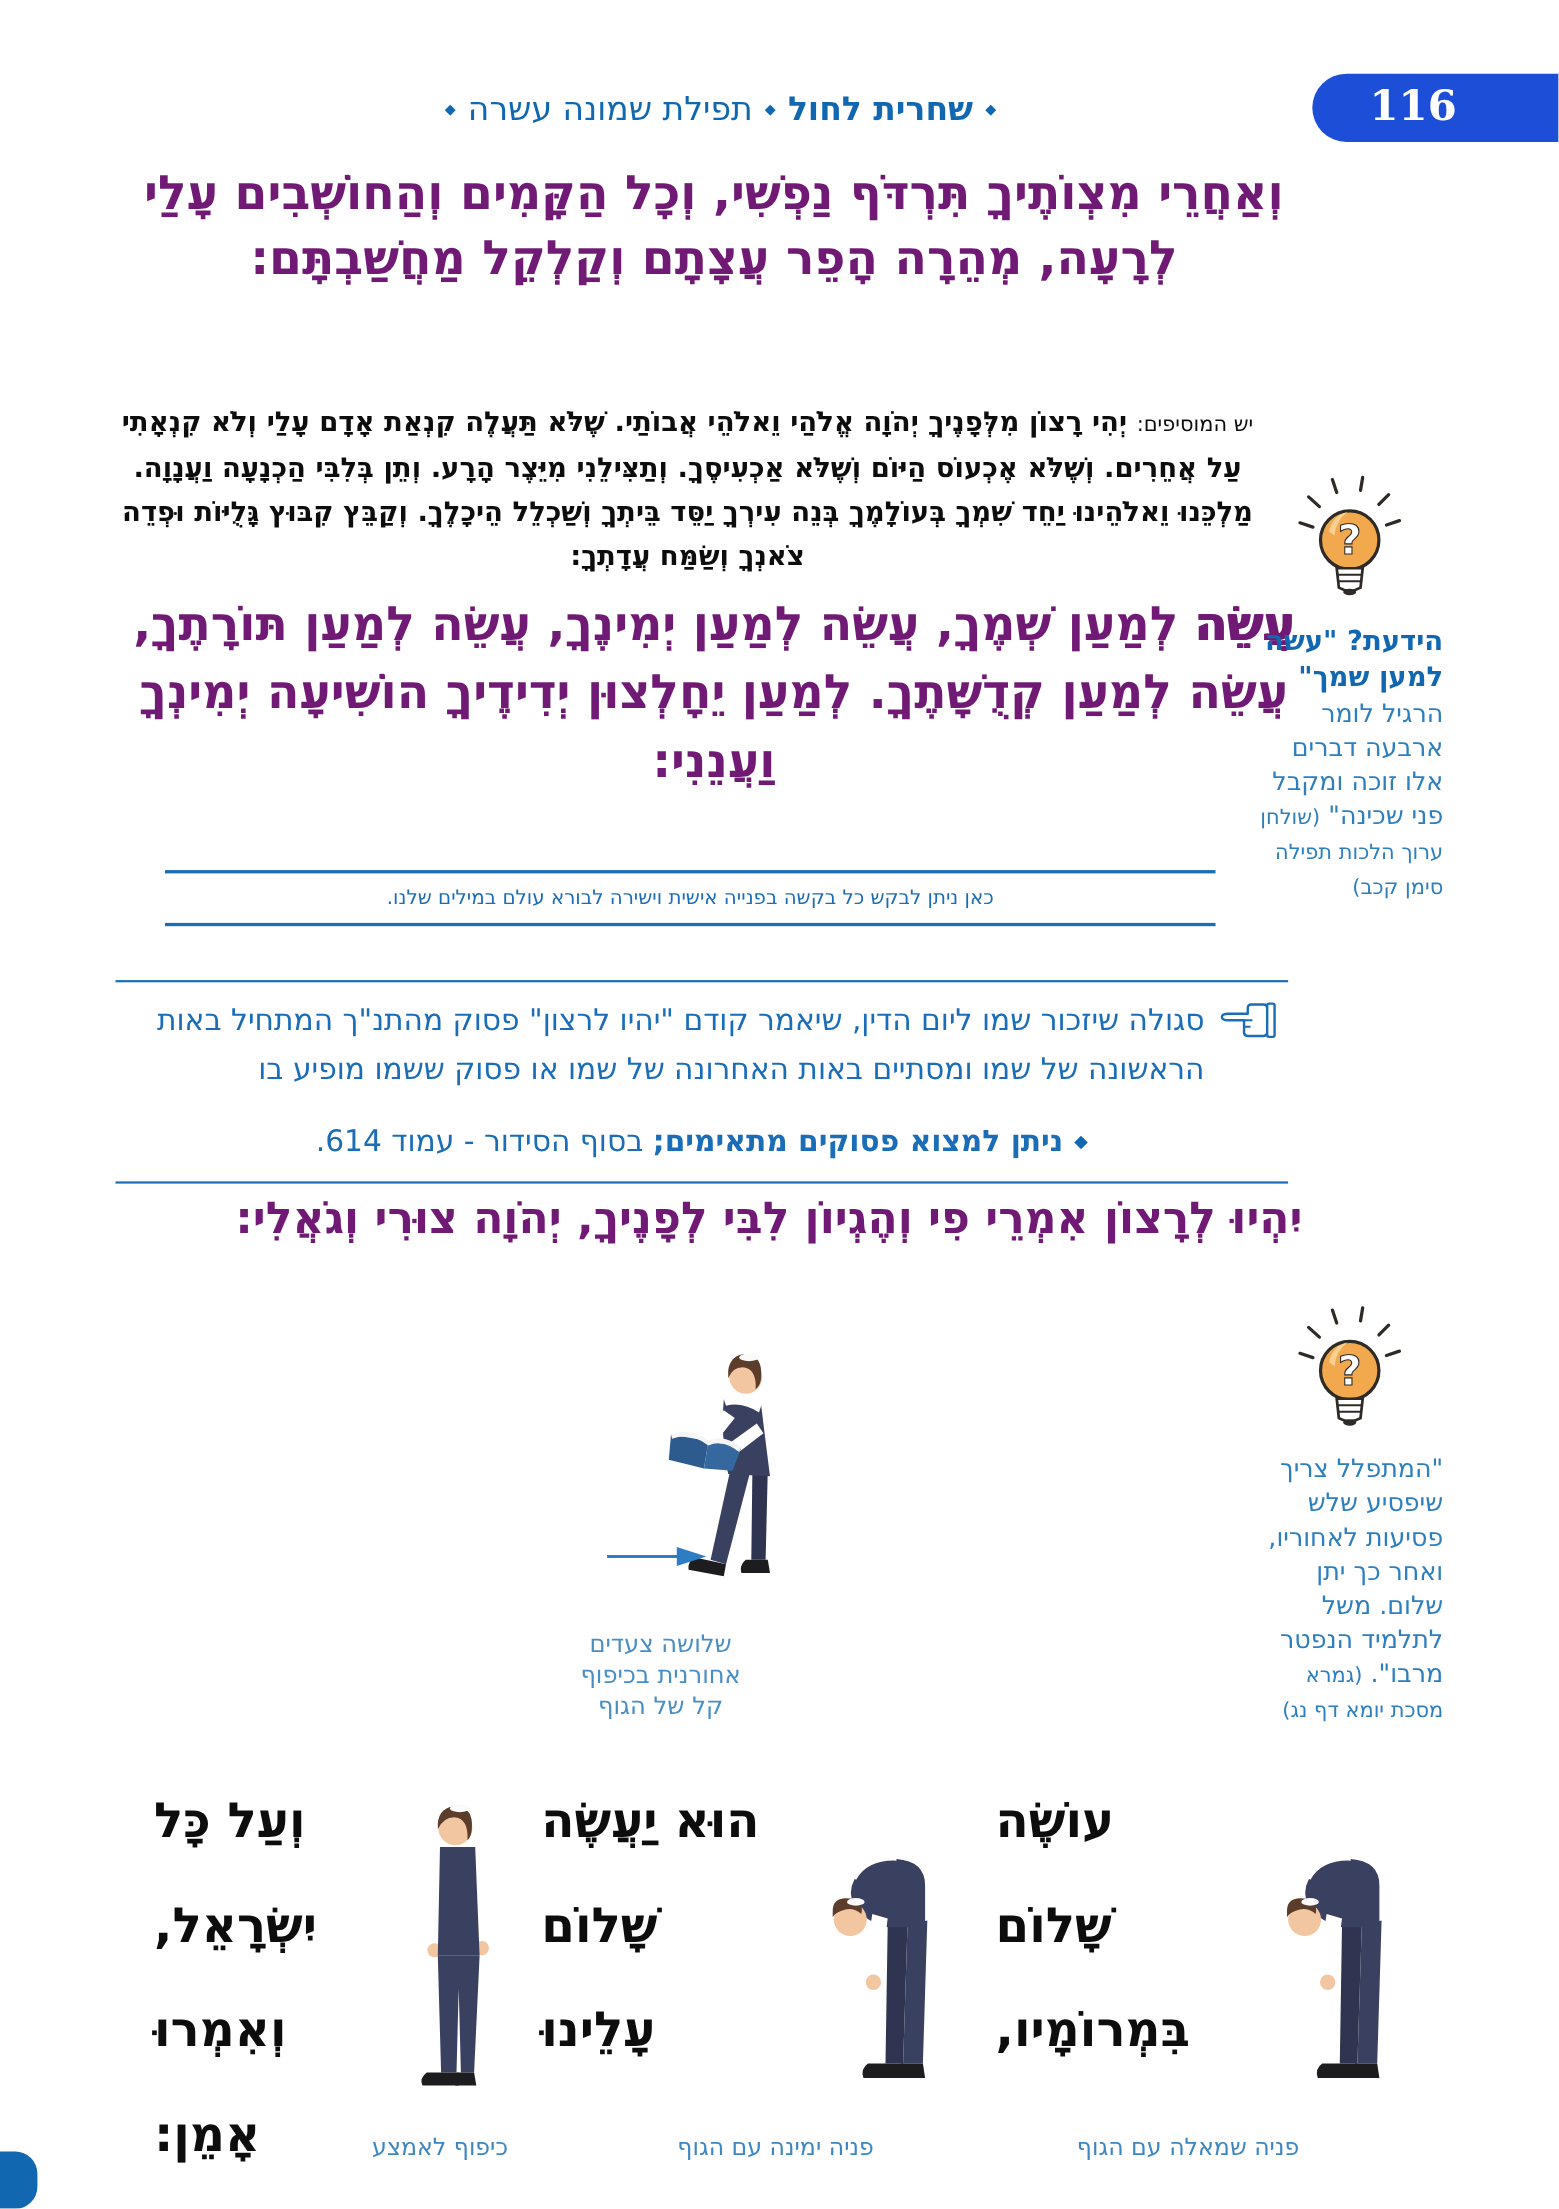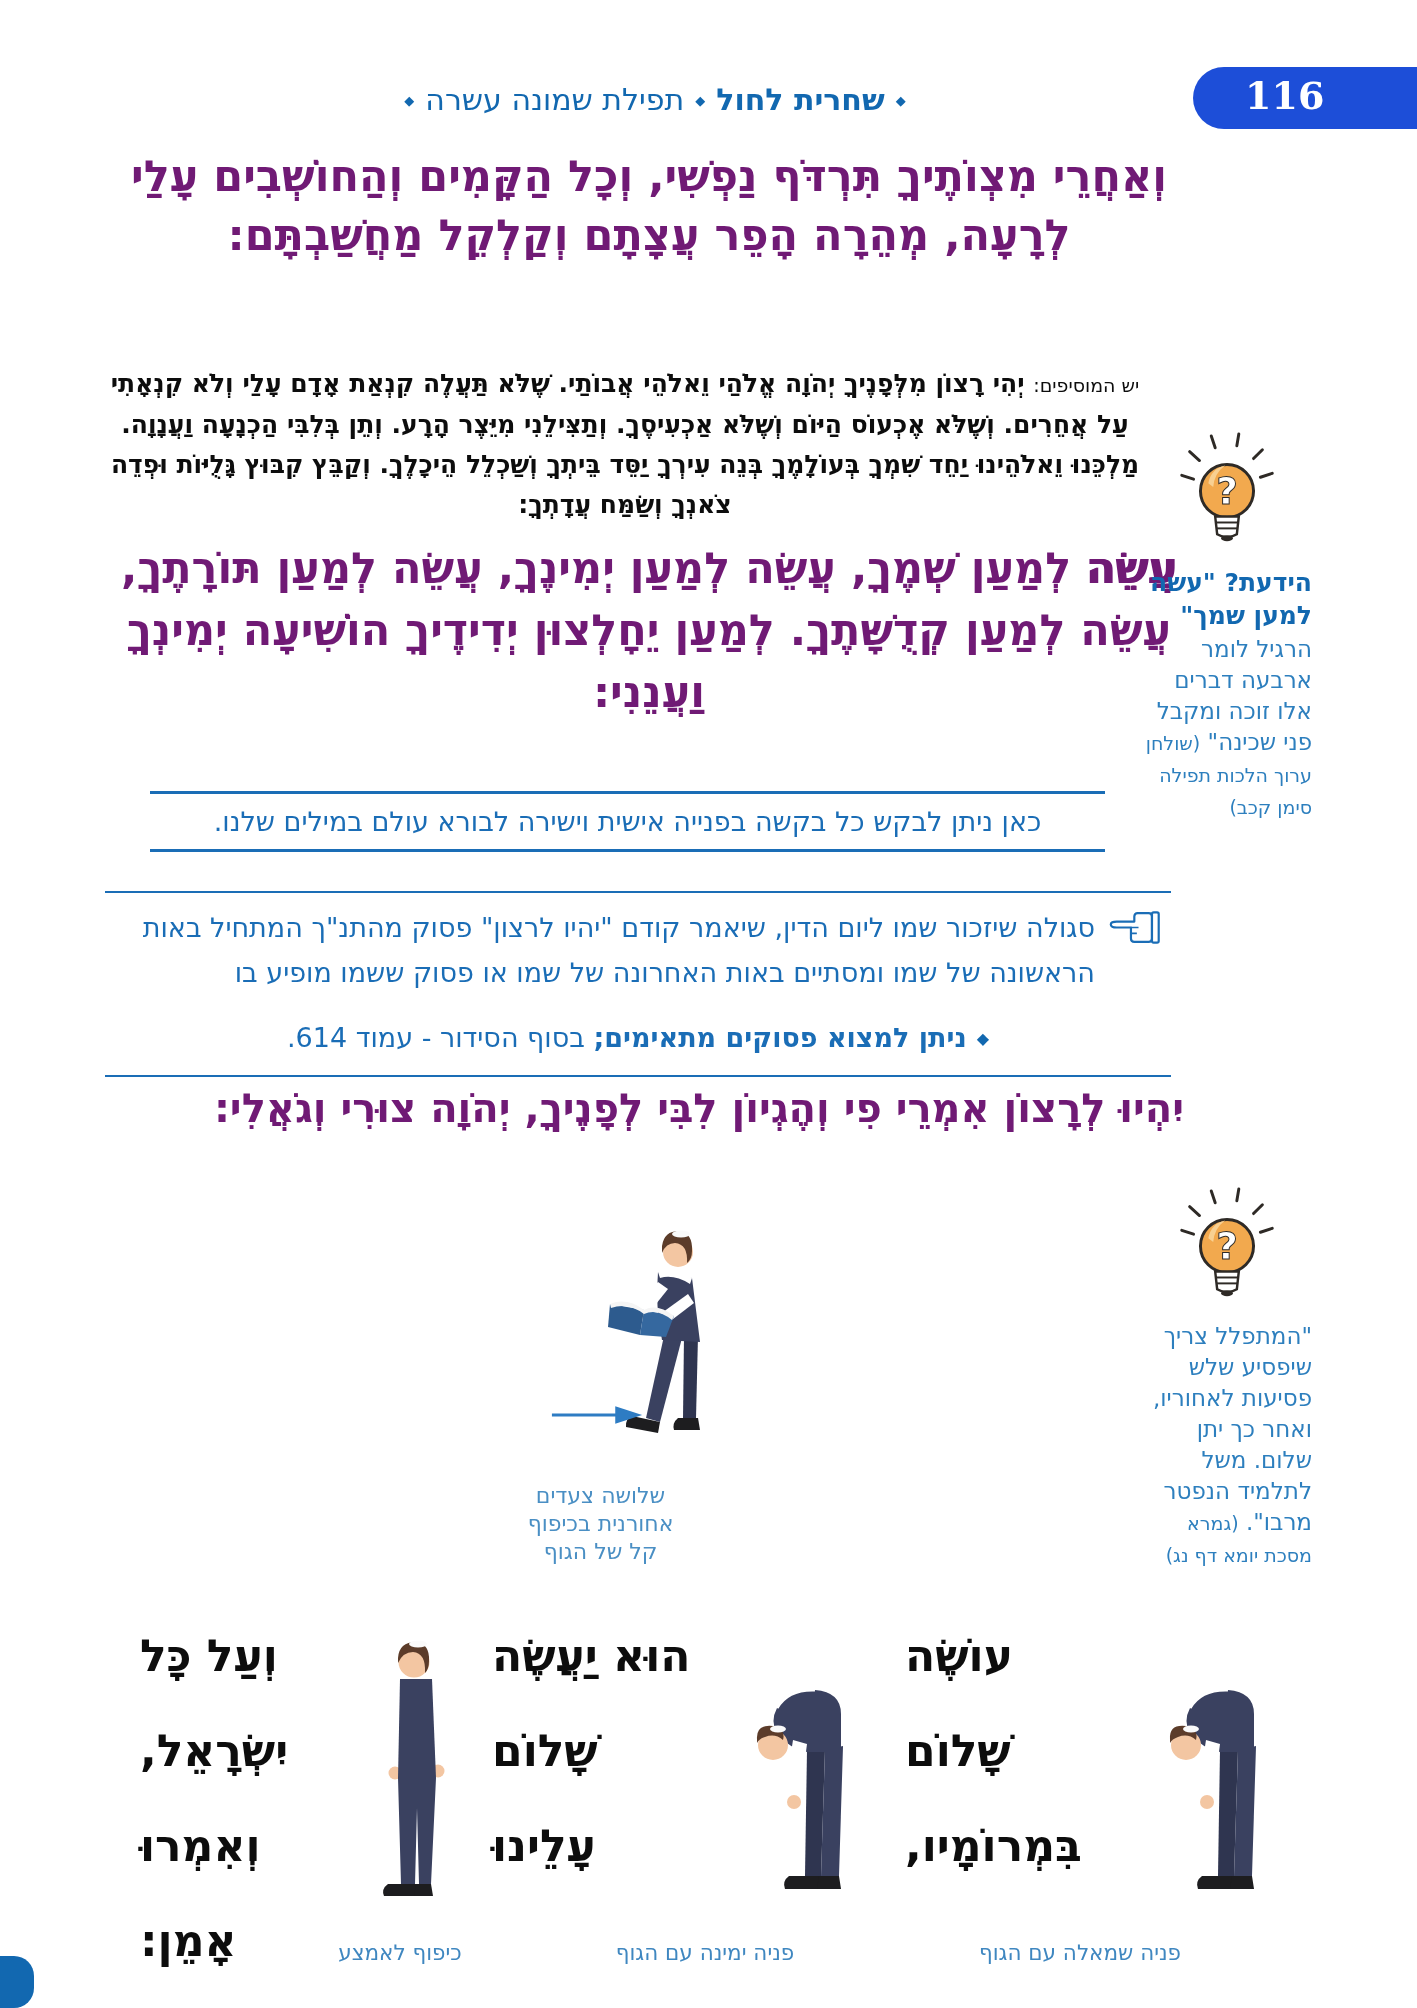--- a/index.html
+++ b/index.html
@@ -33,21 +33,21 @@
   .sidebar1{top:428px;right:105px;}
   .sidebar2{top:1183px;right:105px;}
   .bulb-wrap{text-align:center;margin-bottom:6px;}
   .sb-title{color:#1268b0;font-weight:700;font-size:25px;line-height:33px;margin-bottom:2px;}
   .sb-body{font-size:23px;line-height:31px;}
   .sb-src{font-size:19px;}
 
   
   .request-box{position:absolute;top:791px;left:150px;width:955px;
                border-top:3.5px solid #1a6db6;border-bottom:3.5px solid #1a6db6;
-               padding:12px 0;text-align:center;color:#1a6db6;font-size:27px;}
+               padding:12px 0;text-align:center;color:#1a6db6;font-size:18px;}
 
   
   .segulah{position:absolute;top:891px;left:105px;width:1050px;
            border-top:2.5px solid #1a6db6;border-bottom:2.5px solid #1a6db6;
            padding:12px 8px 14px;color:#1a6db6;font-size:27px;line-height:45px;}
   .hand{float:right;margin-left:14px;margin-top:4px;}
   .seg-bullet{text-align:center;margin-top:20px;clear:both;}
   .seg-diamond{font-size:16px;margin-left:10px;vertical-align:3px;color:#1268b0;}
   .seg-bold{font-weight:700;}
 

